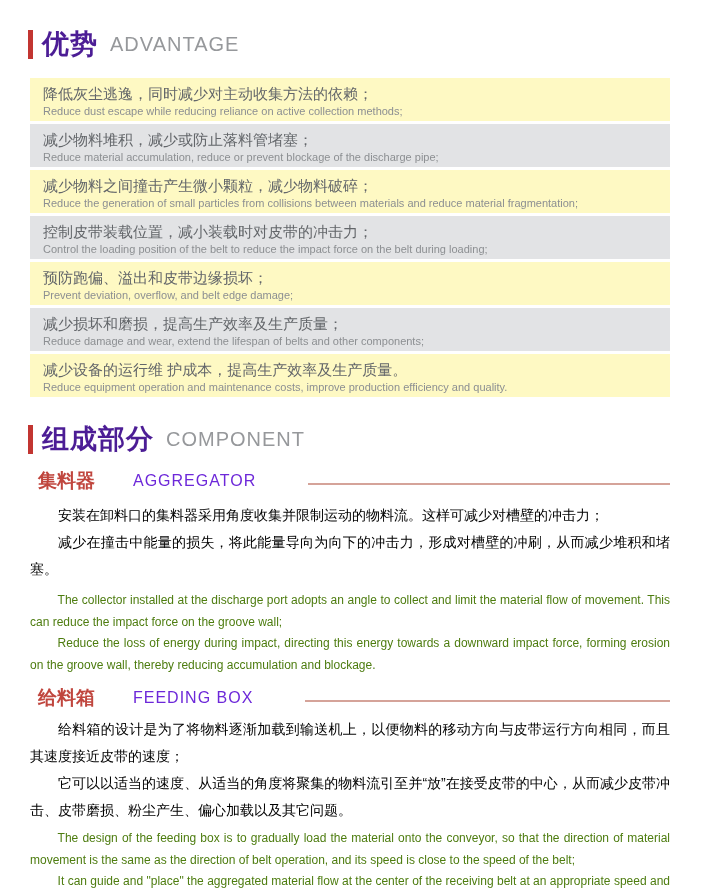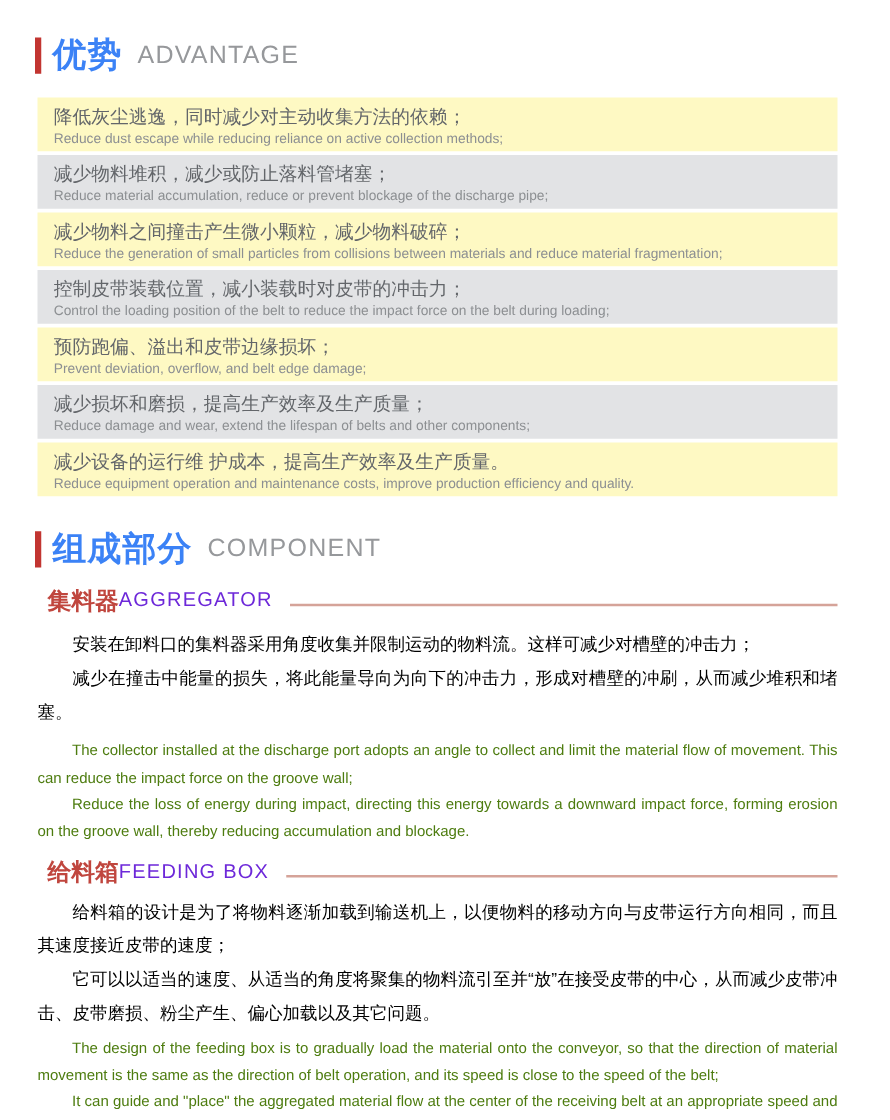--- a/index.html
+++ b/index.html
@@ -7,34 +7,34 @@
     width:712px;height:896px;
     background:#ffffff;
     font-family:"Liberation Sans","DejaVu Sans",sans-serif;
     overflow:hidden;
   }
   .page{width:712px;height:896px;box-sizing:border-box;padding-top:26px;}
 
   
   .sec-head{display:flex;align-items:center;margin:0 42px 16px 28px;height:36px;}
   .red-mark{width:5px;height:29px;background:#c23531;margin-right:9px;flex:0 0 auto;}
-  .h-zh{font-size:27px;line-height:36px;color:#3b82f6;font-weight:600;letter-spacing:1px;white-space:nowrap;}
+  .h-zh{font-size:27px;line-height:36px;color:#4c1d95;font-weight:600;letter-spacing:1px;white-space:nowrap;}
   .h-en{font-size:20px;color:#96989b;margin-left:12px;letter-spacing:1px;white-space:nowrap;}
   .sec2{margin-top:24px;margin-bottom:8px;}
 
   
   .adv-list{margin:0 42px 0 30px;}
   .adv-bar{height:43px;box-sizing:border-box;padding:5px 12px 0 13px;margin-bottom:3px;}
   .adv-bar.dark{background:#fef9c3;}
   .adv-bar.light{background:#e2e3e5;}
   .adv-zh{font-size:15px;line-height:21px;color:#63666a;white-space:nowrap;overflow:hidden;}
   .adv-en{font-size:11px;line-height:15px;color:#8c8f92;white-space:nowrap;overflow:hidden;}
 
   
-  .sub-head{display:flex;align-items:center;margin:12px 42px 0 38px;height:24px;}
+  .sub-head{display:flex;align-items:center;margin:12px 42px 0 38px;height:24px;gap:38px;}
   .s-zh{font-size:19px;color:#c0463e;font-weight:600;white-space:nowrap;}
   .s-en{font-size:16px;color:#6d28d9;margin-left:0;letter-spacing:1px;white-space:nowrap;}
   .s-line{flex:1 1 auto;height:2px;background:#d5a399;margin-left:14px;margin-top:6px;}
   .sub-head.second{margin-top:10px;}
 
   
   .para-zh{margin:0 42px 0 30px;font-size:14px;line-height:27px;color:#000000;
            text-indent:2em;text-align:justify;}
   .zh-block{margin-top:9px;}
   .zh-block.tight{margin-top:6px;}

